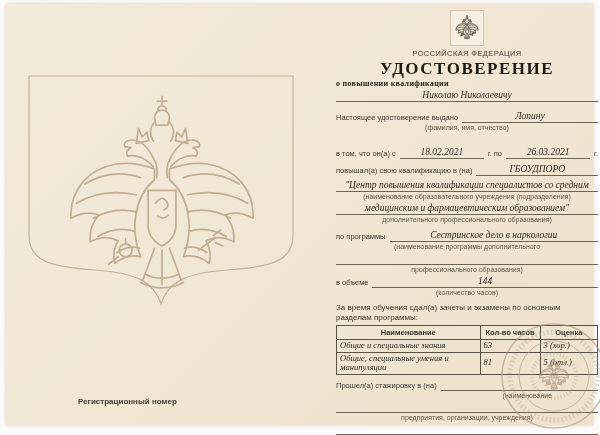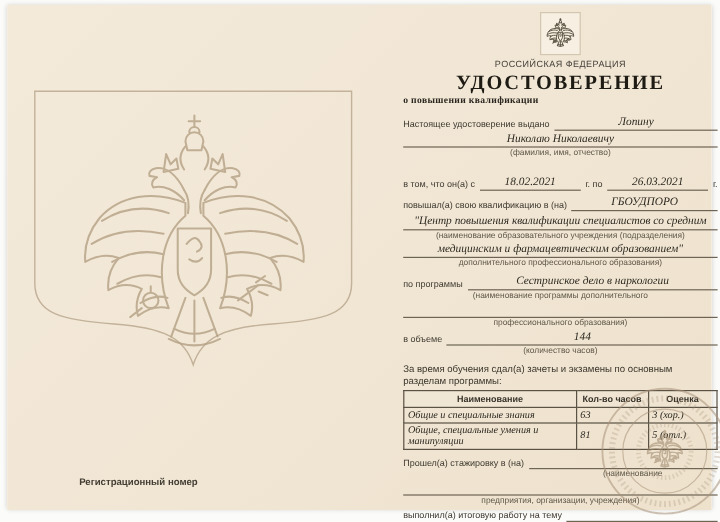--- a/index.html
+++ b/index.html
@@ -5,21 +5,21 @@
   html,body{margin:0;padding:0;}
   body{background:#e9e9e7;font-family:"Liberation Sans",sans-serif;}
   .stage{position:relative;width:600px;height:435px;background:#fbfbf9;overflow:hidden;color:#3a352c;}
   .paper{position:absolute;left:6px;top:4px;right:7px;bottom:10px;
          background:linear-gradient(135deg,#f4eada 0%,#f1e6d4 55%,#eee2cd 100%);
          box-shadow:0 0 4px rgba(0,0,0,.18);}
   
   .shield-box{position:absolute;left:19px;top:68px;width:272px;height:250px;}
   .wm-eagle{position:absolute;left:40px;top:88px;width:232px;height:214px;color:#b4a184;opacity:.8;}
   
-  .regrow{position:absolute;left:60px;top:393px;width:238px;display:flex;align-items:center;gap:40px;}
+  .regrow{position:absolute;left:72px;top:393px;width:238px;display:flex;align-items:center;gap:40px;}
   .reg-lbl{font-size:8px;font-weight:bold;color:#433d33;white-space:nowrap;padding-bottom:1px;}
   .reg-fill{flex:1;margin-left:10px;border-bottom:1px solid #5f5646;text-align:center;
             font-family:"Liberation Serif",serif;font-style:italic;font-size:9.5px;line-height:11px;color:#33302a;}
   
   .col{position:absolute;left:330px;top:4px;width:262px;}
   .emblem-box{width:32px;height:34px;margin:2px auto 0;border:1px solid #d3c5ae;background:#f7efe2;
               display:flex;align-items:center;justify-content:center;}
   .country{font-size:7.5px;letter-spacing:.4px;text-align:center;margin-top:3px;color:#45403a;}
   .title{font-family:"Liberation Serif",serif;font-weight:bold;font-size:17px;letter-spacing:1.5px;
          text-align:center;margin-top:1px;color:#1e1b15;}
@@ -87,26 +87,26 @@
       <div class="emblem-box">
         <svg viewBox="0 0 200 200" style="width:26px;height:28px;color:#564f3f">
           <use href="#eagleSym" style="stroke-width:6"></use>
         </svg>
       </div>
 
       <div class="country">РОССИЙСКАЯ ФЕДЕРАЦИЯ</div>
       <div class="title">УДОСТОВЕРЕНИЕ</div>
       <div class="subtitle">о повышении квалификации</div>
 
+      <div class="frow" style="margin-top:2px">
+        <span class="fill nolbl">Николаю  Николаевичу</span>
+      </div>
       <div class="frow" style="margin-top:9px">
         <span class="lbl">Настоящее удостоверение выдано</span>
         <span class="fill">Лопину</span>
-      </div>
-      <div class="frow" style="margin-top:2px">
-        <span class="fill nolbl">Николаю  Николаевичу</span>
       </div>
       <div class="cap">(фамилия, имя, отчество)</div>
 
       <div class="frow" style="margin-top:15px">
         <span class="lbl">в том, что он(а) с</span>
         <span class="fill">18.02.2021</span>
         <span class="lbl" style="margin-left:4px">г. по</span>
         <span class="fill">26.03.2021</span>
         <span class="lbl" style="margin-left:4px">г.</span>
       </div>
@@ -175,24 +175,20 @@
         <span class="fill"></span>
       </div>
       <div class="cap right">(наименование</div>
 
       <div class="frow" style="margin-top:3px">
         <span class="fill nolbl" style="height:9px"></span>
       </div>
       <div class="cap">предприятия, организации, учреждения)</div>
 
       <div class="frow" style="margin-top:3px">
-        <span class="lbl">выполнил(а) итоговую работу на тему</span>
-        <span class="fill"></span>
-      </div>
-      <div class="frow" style="margin-top:3px">
         <span class="fill nolbl" style="height:9px"></span>
       </div>
 
     </div>
 
     <svg class="seal" viewBox="0 0 112 112">
       <g stroke="#a8927a" fill="none" opacity="0.55">
         <circle cx="56" cy="56" r="52" stroke-width="1.6"></circle>
         <circle cx="56" cy="56" r="44" stroke-width="5" stroke-dasharray="1.6 2.4" opacity="0.55"></circle>
         <circle cx="56" cy="56" r="35" stroke-width="1"></circle>

